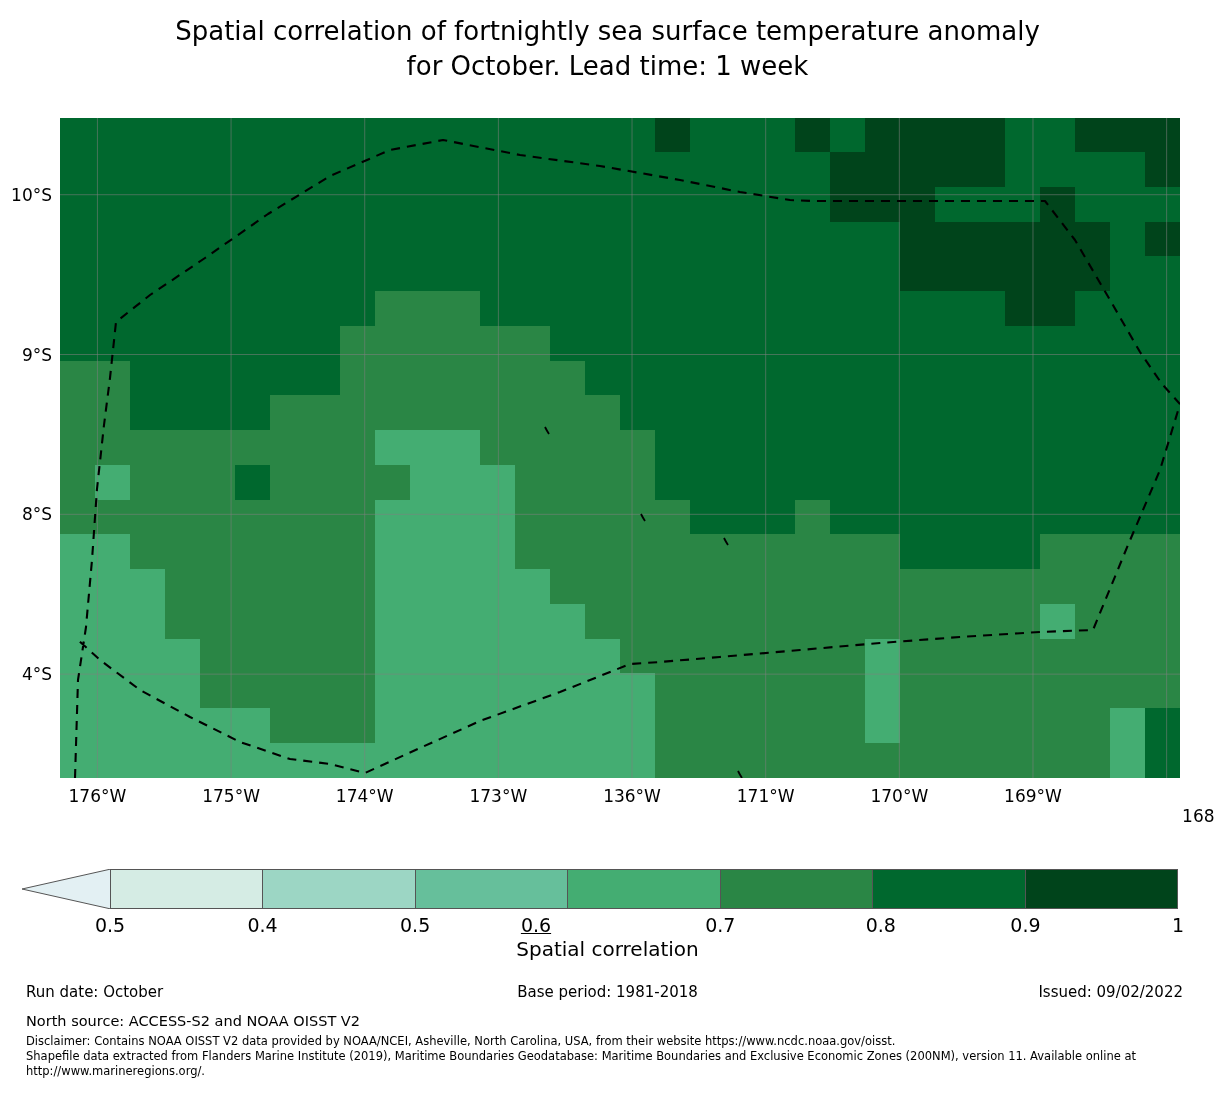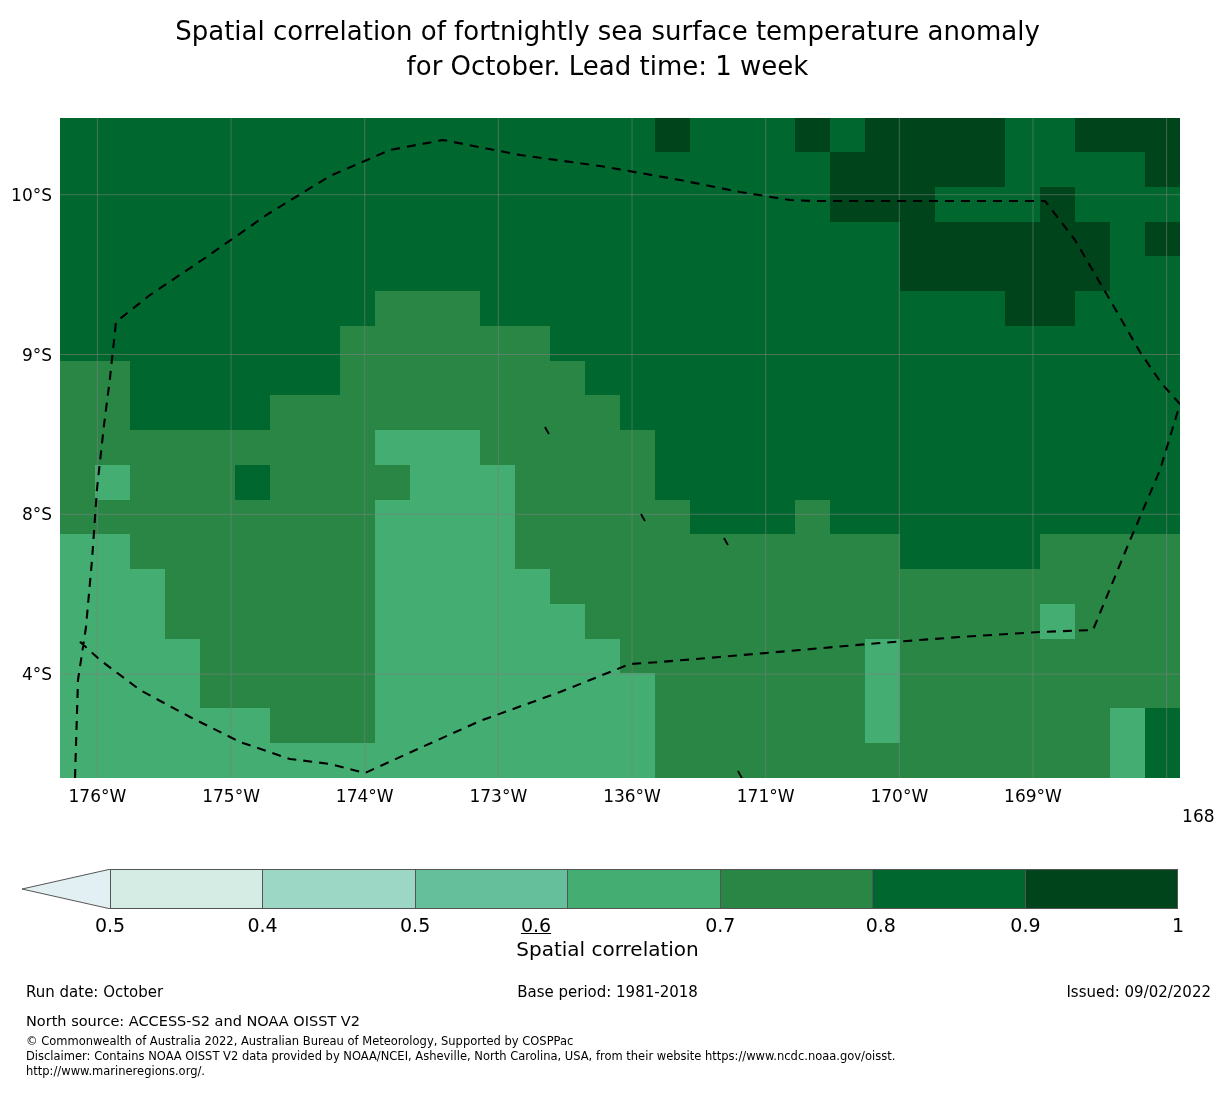--- a/index.html
+++ b/index.html
@@ -68,21 +68,21 @@
     text-align: center; font-size: 20px; color: #000;
   }
 
   
   #meta-row {
     position: absolute; left: 0; top: 983px; width: 1215px;
     height: 22px; font-size: 15px; color: #000;
   }
   #meta-row .left  { position: absolute; left: 26px; top: 0; }
   #meta-row .mid   { position: absolute; left: 50%; top: 0; transform: translateX(-50%); }
-  #meta-row .right { position: absolute; right: 4px; top: 0; }
+  #meta-row .right { position: absolute; right: 32px; top: 0; }
 
   #source-line {
     position: absolute; left: 26px; top: 1013px;
     font-size: 14.5px; color: #000;
   }
   #fineprint {
     position: absolute; left: 26px; top: 1034px; width: 1180px;
     font-size: 11.5px; line-height: 1.32; color: #000;
   }
   #fineprint div { white-space: nowrap; }
@@ -778,18 +778,18 @@
 
   <div id="meta-row">
     <span class="left">Run date: October</span>
     <span class="mid">Base period: 1981-2018</span>
     <span class="right">Issued: 09/02/2022</span>
   </div>
 
   <div id="source-line">North source: ACCESS-S2 and NOAA OISST V2</div>
 
   <div id="fineprint">
-    <div>© Commonwealth of Australia 2022, Australian Bureau of Meteorology, Supported by COSPPac</div>
     <div>Disclaimer: Contains NOAA OISST V2 data provided by NOAA/NCEI, Asheville, North Carolina, USA, from their website https://www.ncdc.noaa.gov/oisst.</div>
+    <div>Shapefile data extracted from Flanders Marine Institute (2019), Maritime Boundaries Geodatabase: Maritime Boundaries and Exclusive Economic Zones (200NM), version 11. Available online at</div>
     <div>http://www.marineregions.org/.</div>
   </div>
 
 </div>
 
 </body></html>

